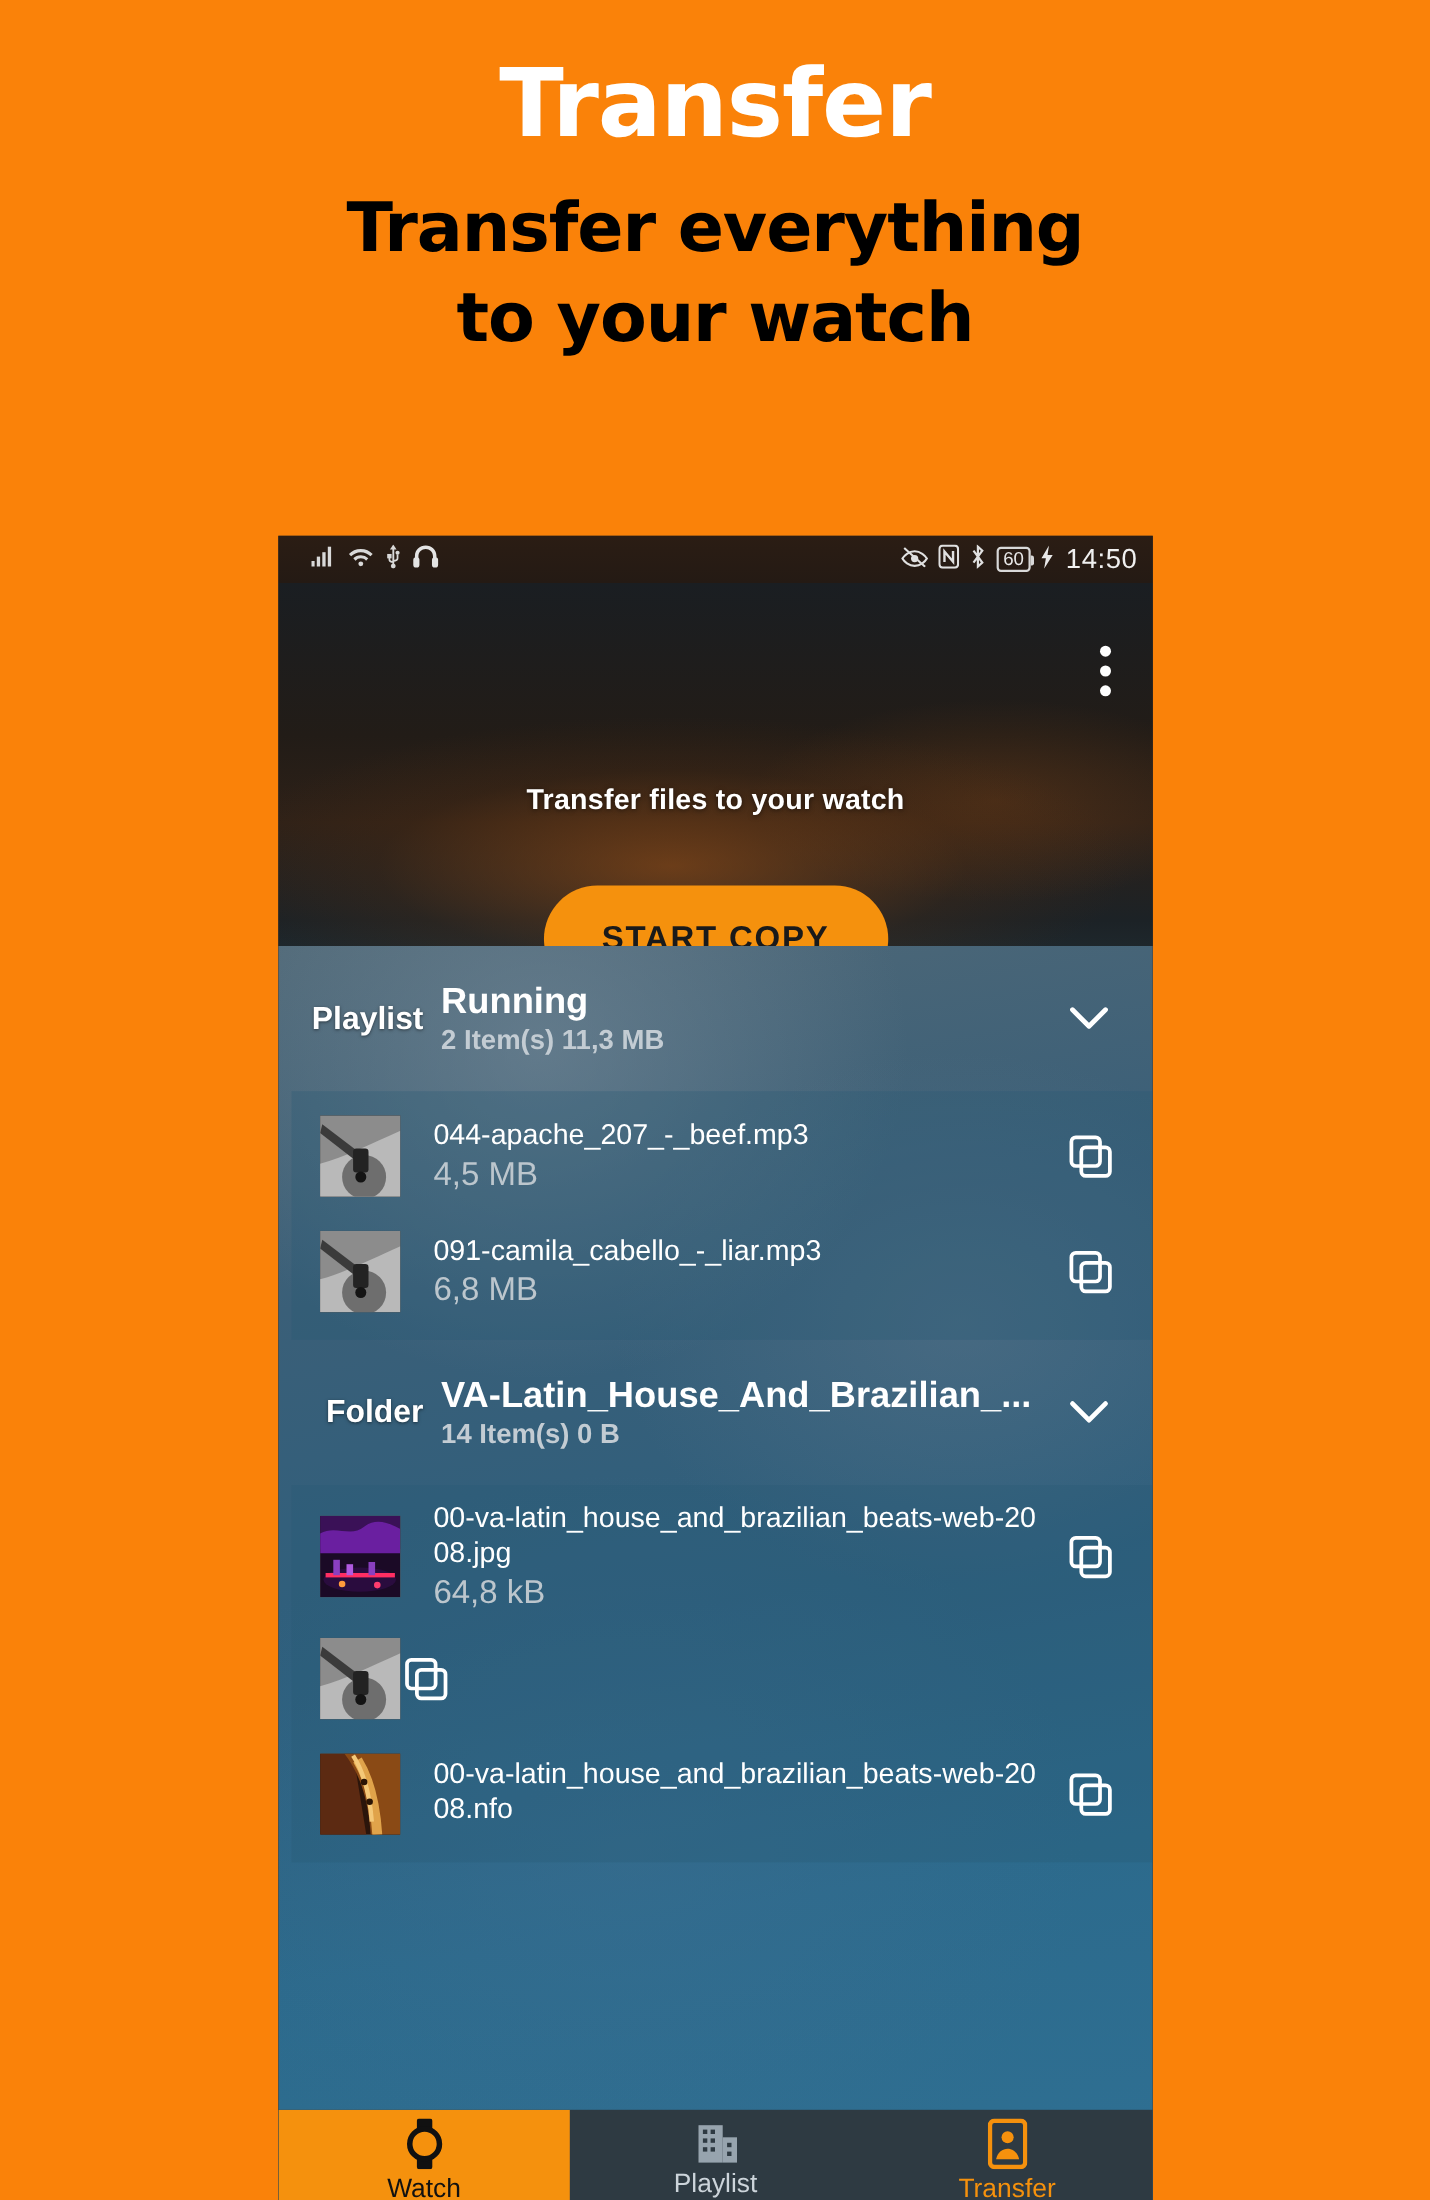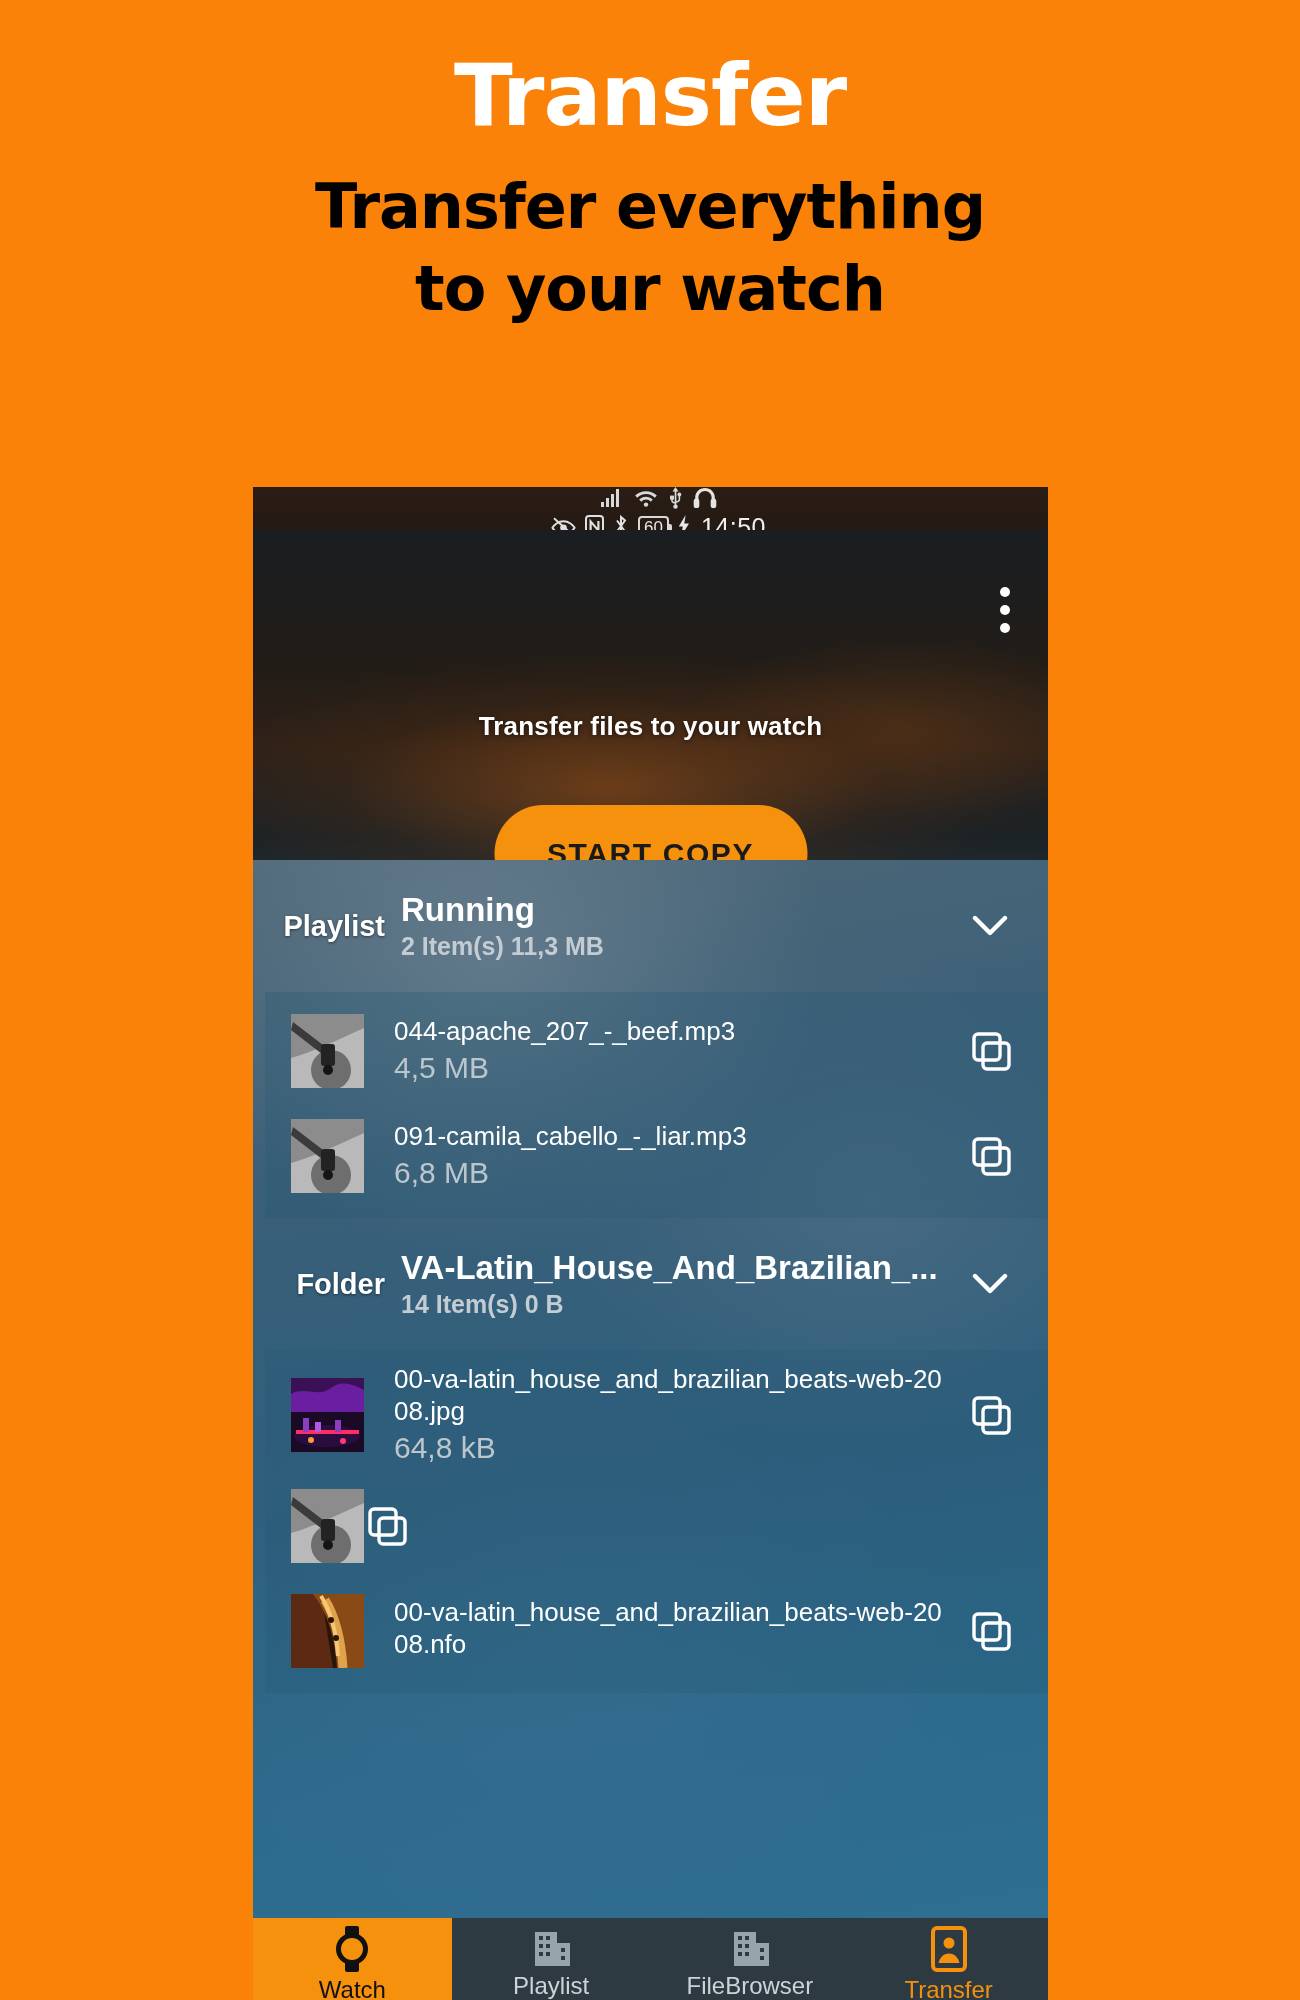--- a/index.html
+++ b/index.html
@@ -47,21 +47,20 @@
 
   
   .statusbar {
     height: 43px;
     display: flex;
     align-items: center;
     justify-content: space-between;
     padding: 0 14px 0 30px;
     background: linear-gradient(180deg, #2b1d14 0%, #241a14 100%);
     color: #e8e8e8;
-    flex-direction: column;
   }
   .sb-left, .sb-right { display: flex; align-items: center; }
   .sb-left { gap: 11px; }
   .sb-right { gap: 9px; }
   .sb-ico { display: block; }
   .sb-time {
     font-size: 25px;
     color: #f0f0f0;
     letter-spacing: 0.5px;
     margin-left: 2px;
@@ -524,39 +523,20 @@
             <rect x="10" y="26" width="4" height="4"></rect>
               <rect x="17" y="26" width="4" height="4"></rect>
             <rect x="32" y="22" width="4" height="4"></rect>
               <rect x="32" y="30" width="4" height="4"></rect>
           </g>
         </svg>
       </span>
       <span class="nav-lbl">Playlist</span>
     </div>
 
-    <div class="navtab">
-      <span class="nav-ico">
-        <svg width="44" height="42" viewBox="0 0 44 42">
-          <rect x="6" y="6" width="22" height="34" fill="#97a4ae"></rect>
-          <rect x="28" y="17" width="13" height="23" fill="#97a4ae"></rect>
-          <g fill="#2e3a42">
-            <rect x="10" y="10" width="4" height="4"></rect>
-              <rect x="17" y="10" width="4" height="4"></rect>
-            <rect x="10" y="18" width="4" height="4"></rect>
-              <rect x="17" y="18" width="4" height="4"></rect>
-            <rect x="10" y="26" width="4" height="4"></rect>
-              <rect x="17" y="26" width="4" height="4"></rect>
-            <rect x="32" y="22" width="4" height="4"></rect>
-              <rect x="32" y="30" width="4" height="4"></rect>
-          </g>
-        </svg>
-      </span>
-      <span class="nav-lbl">FileBrowser</span>
-    </div>
 
     <div class="navtab accent">
       <span class="nav-ico">
         <svg width="36" height="46" viewBox="0 0 36 46">
           <rect x="2" y="2" width="32" height="42" rx="4" fill="none" stroke="#F5910D" stroke-width="4"></rect>
           <circle cx="18" cy="17" r="5.5" fill="#F5910D"></circle>
           <path d="M7.5 37c1.5-6.5 6-9.5 10.5-9.5S27 30.5 28.5 37z" fill="#F5910D"></path>
         </svg>
       </span>
       <span class="nav-lbl">Transfer</span>

